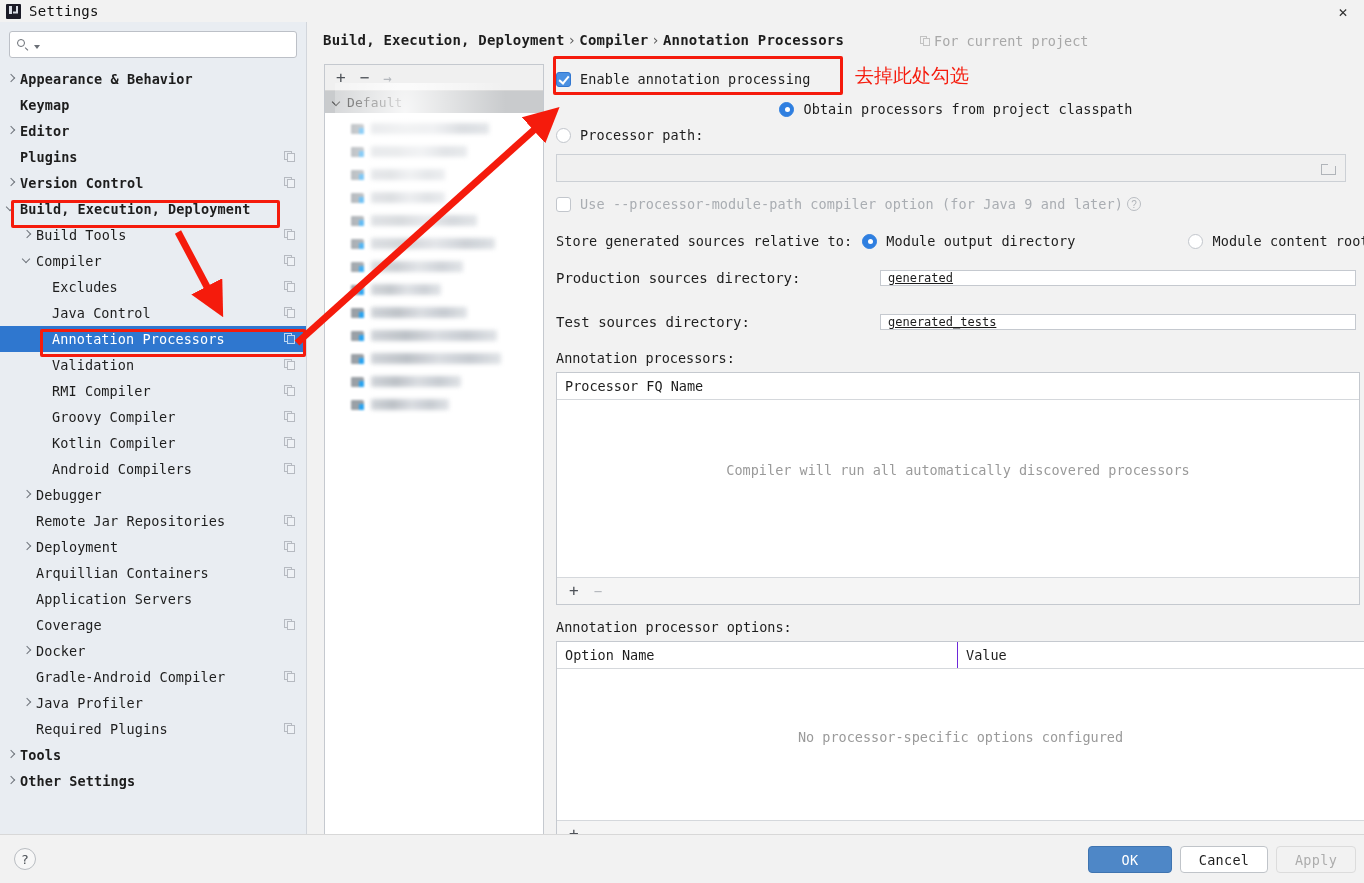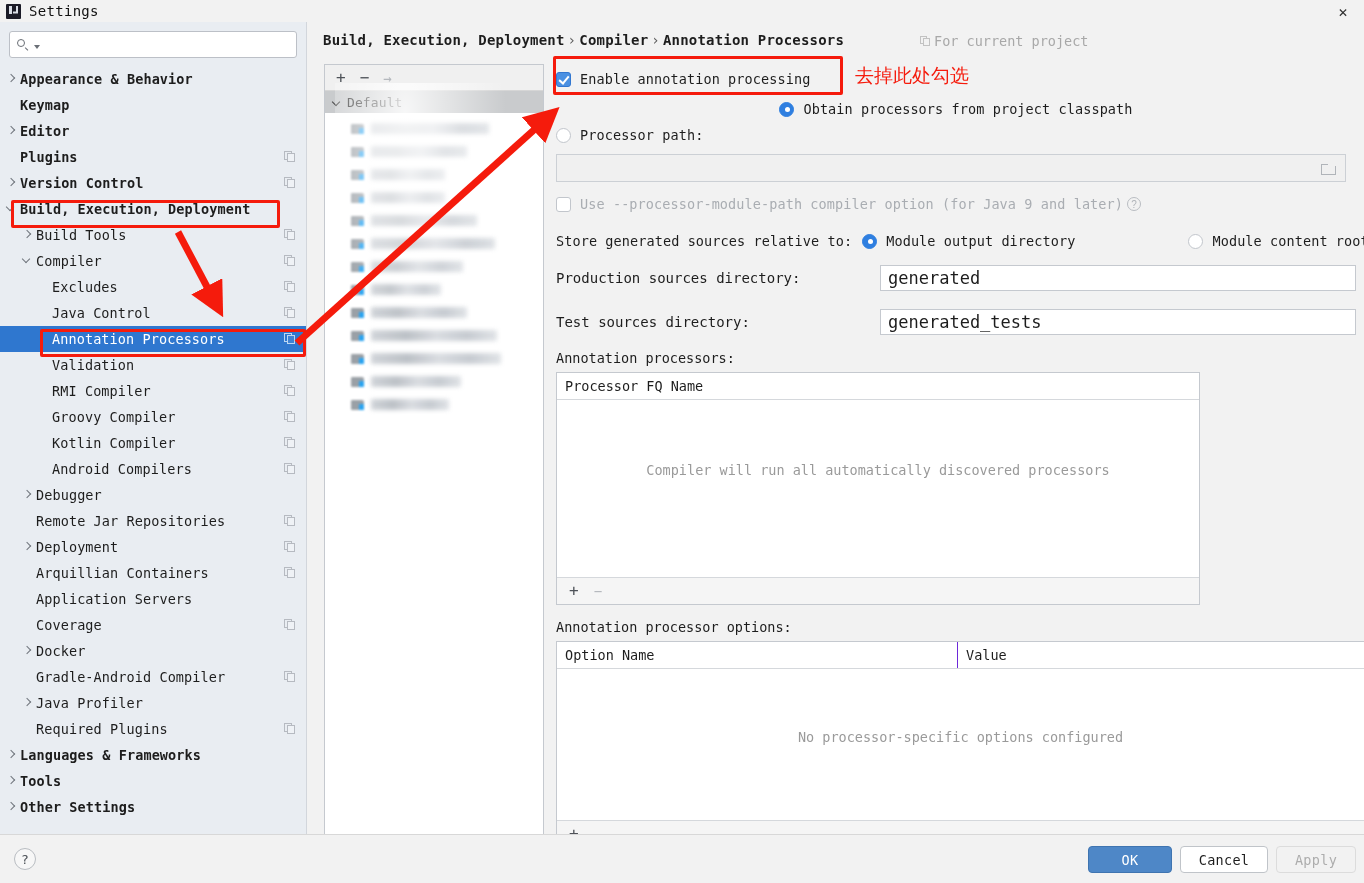--- a/index.html
+++ b/index.html
@@ -221,22 +221,22 @@
   }
   .qmark {
     display: inline-flex; align-items: center; justify-content: center;
     width: 14px; height: 14px; border-radius: 50%; border: 1px solid #b9bdc2;
     color: #b0b4b9; font-size: 10px; margin-left: 4px; flex: none;
     font-family: "Liberation Sans", sans-serif;
   }
 
   .field-label { font-size: 14px; white-space: nowrap; }
   .textfield {
-    height: 26px; border: 1px solid #c5c9cf; background: #fff;
-    display: flex; align-items: center; padding: 0 7px; font-size: 17px;
+    height: 16px; border: 1px solid #c5c9cf; background: #fff;
+    display: flex; align-items: center; padding: 0 7px; font-size: 12px; text-decoration: underline;
   }
 
   .section-label { font-size: 13.5px; }
 
   .table-box { border: 1px solid #c5c9cf; background: #fff; }
   .table-head {
     height: 27px; display: flex; align-items: center; border-bottom: 1px solid #d5d8dc;
     background: #fff;
   }
   .th { font-size: 13.5px; padding-left: 8px; color: #1d1d1d; }
@@ -498,25 +498,20 @@
           <span class="tree-label">Java Profiler</span>
         </div>
         <div class="tree-row">
           <span style="width: 20px; flex: 0 0 auto;"></span>
           <span class="twisty"></span>
           <span class="tree-label">Required Plugins</span>
           <span class="copy-icon">
             <s></s>
             <u></u>
           </span>
-        </div>
-        <div class="tree-row">
-          <span style="width: 4px; flex: 0 0 auto;"></span>
-          <span class="twisty has"></span>
-          <span class="tree-label bold">Languages &amp; Frameworks</span>
         </div>
         <div class="tree-row">
           <span style="width: 4px; flex: 0 0 auto;"></span>
           <span class="twisty has"></span>
           <span class="tree-label bold">Tools</span>
         </div>
         <div class="tree-row">
           <span style="width: 4px; flex: 0 0 auto;"></span>
           <span class="twisty has"></span>
           <span class="tree-label bold">Other Settings</span>
@@ -688,21 +683,21 @@
         <span class="textfield" style="flex:1;">generated</span>
       </div>
 
       <div class="row" style="height:28px;margin-top:16px;">
         <span class="field-label" style="width:324px;">Test sources directory:</span>
         <span class="textfield" style="flex:1;">generated_tests</span>
       </div>
 
       <div class="section-label" style="margin-top:14px;">Annotation processors:</div>
 
-      <div class="table-box" style="margin-top:6px;width:644px;">
+      <div class="table-box" style="margin-top:6px;width:804px;">
         <div class="table-head">
           <span class="th">Processor FQ Name</span>
         </div>
         <div class="table-body" style="height:177px;">
           <div class="empty-msg" style="top:62px;">Compiler will run all automatically discovered processors</div>
         </div>
         <div class="table-foot">
           <span class="mt-btn">+</span>
           <span class="mt-btn dim">−</span>
         </div>

